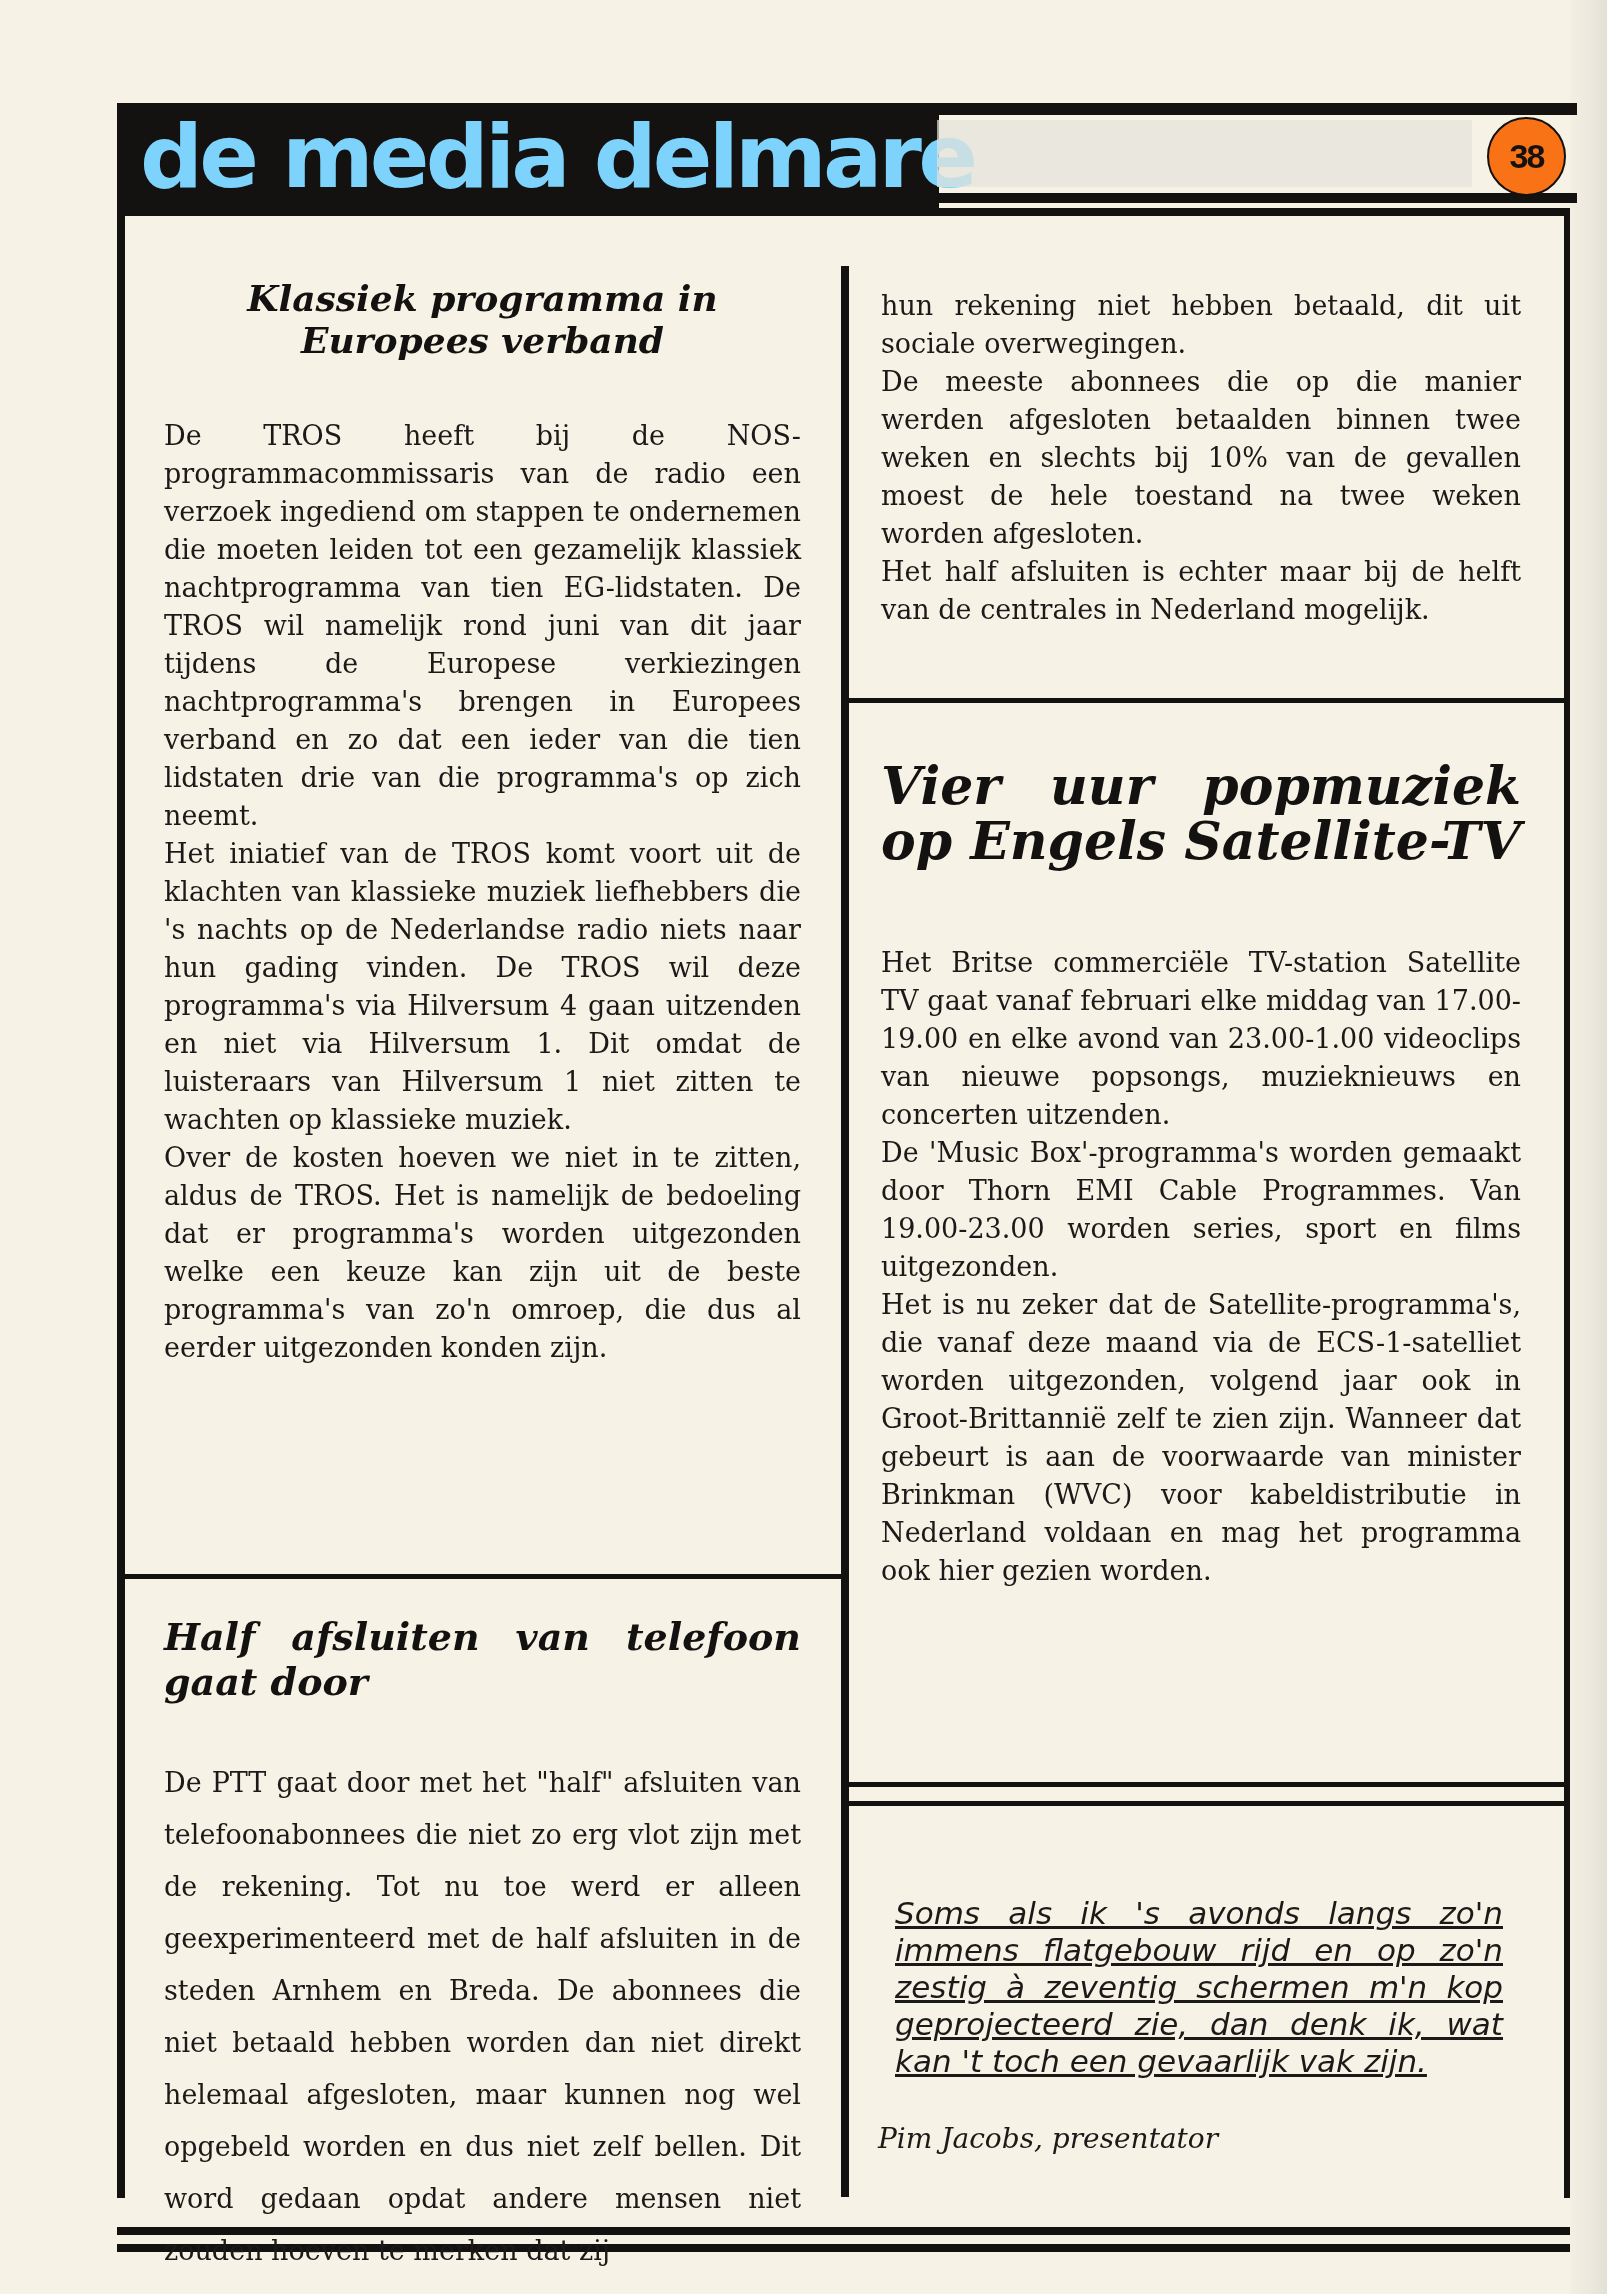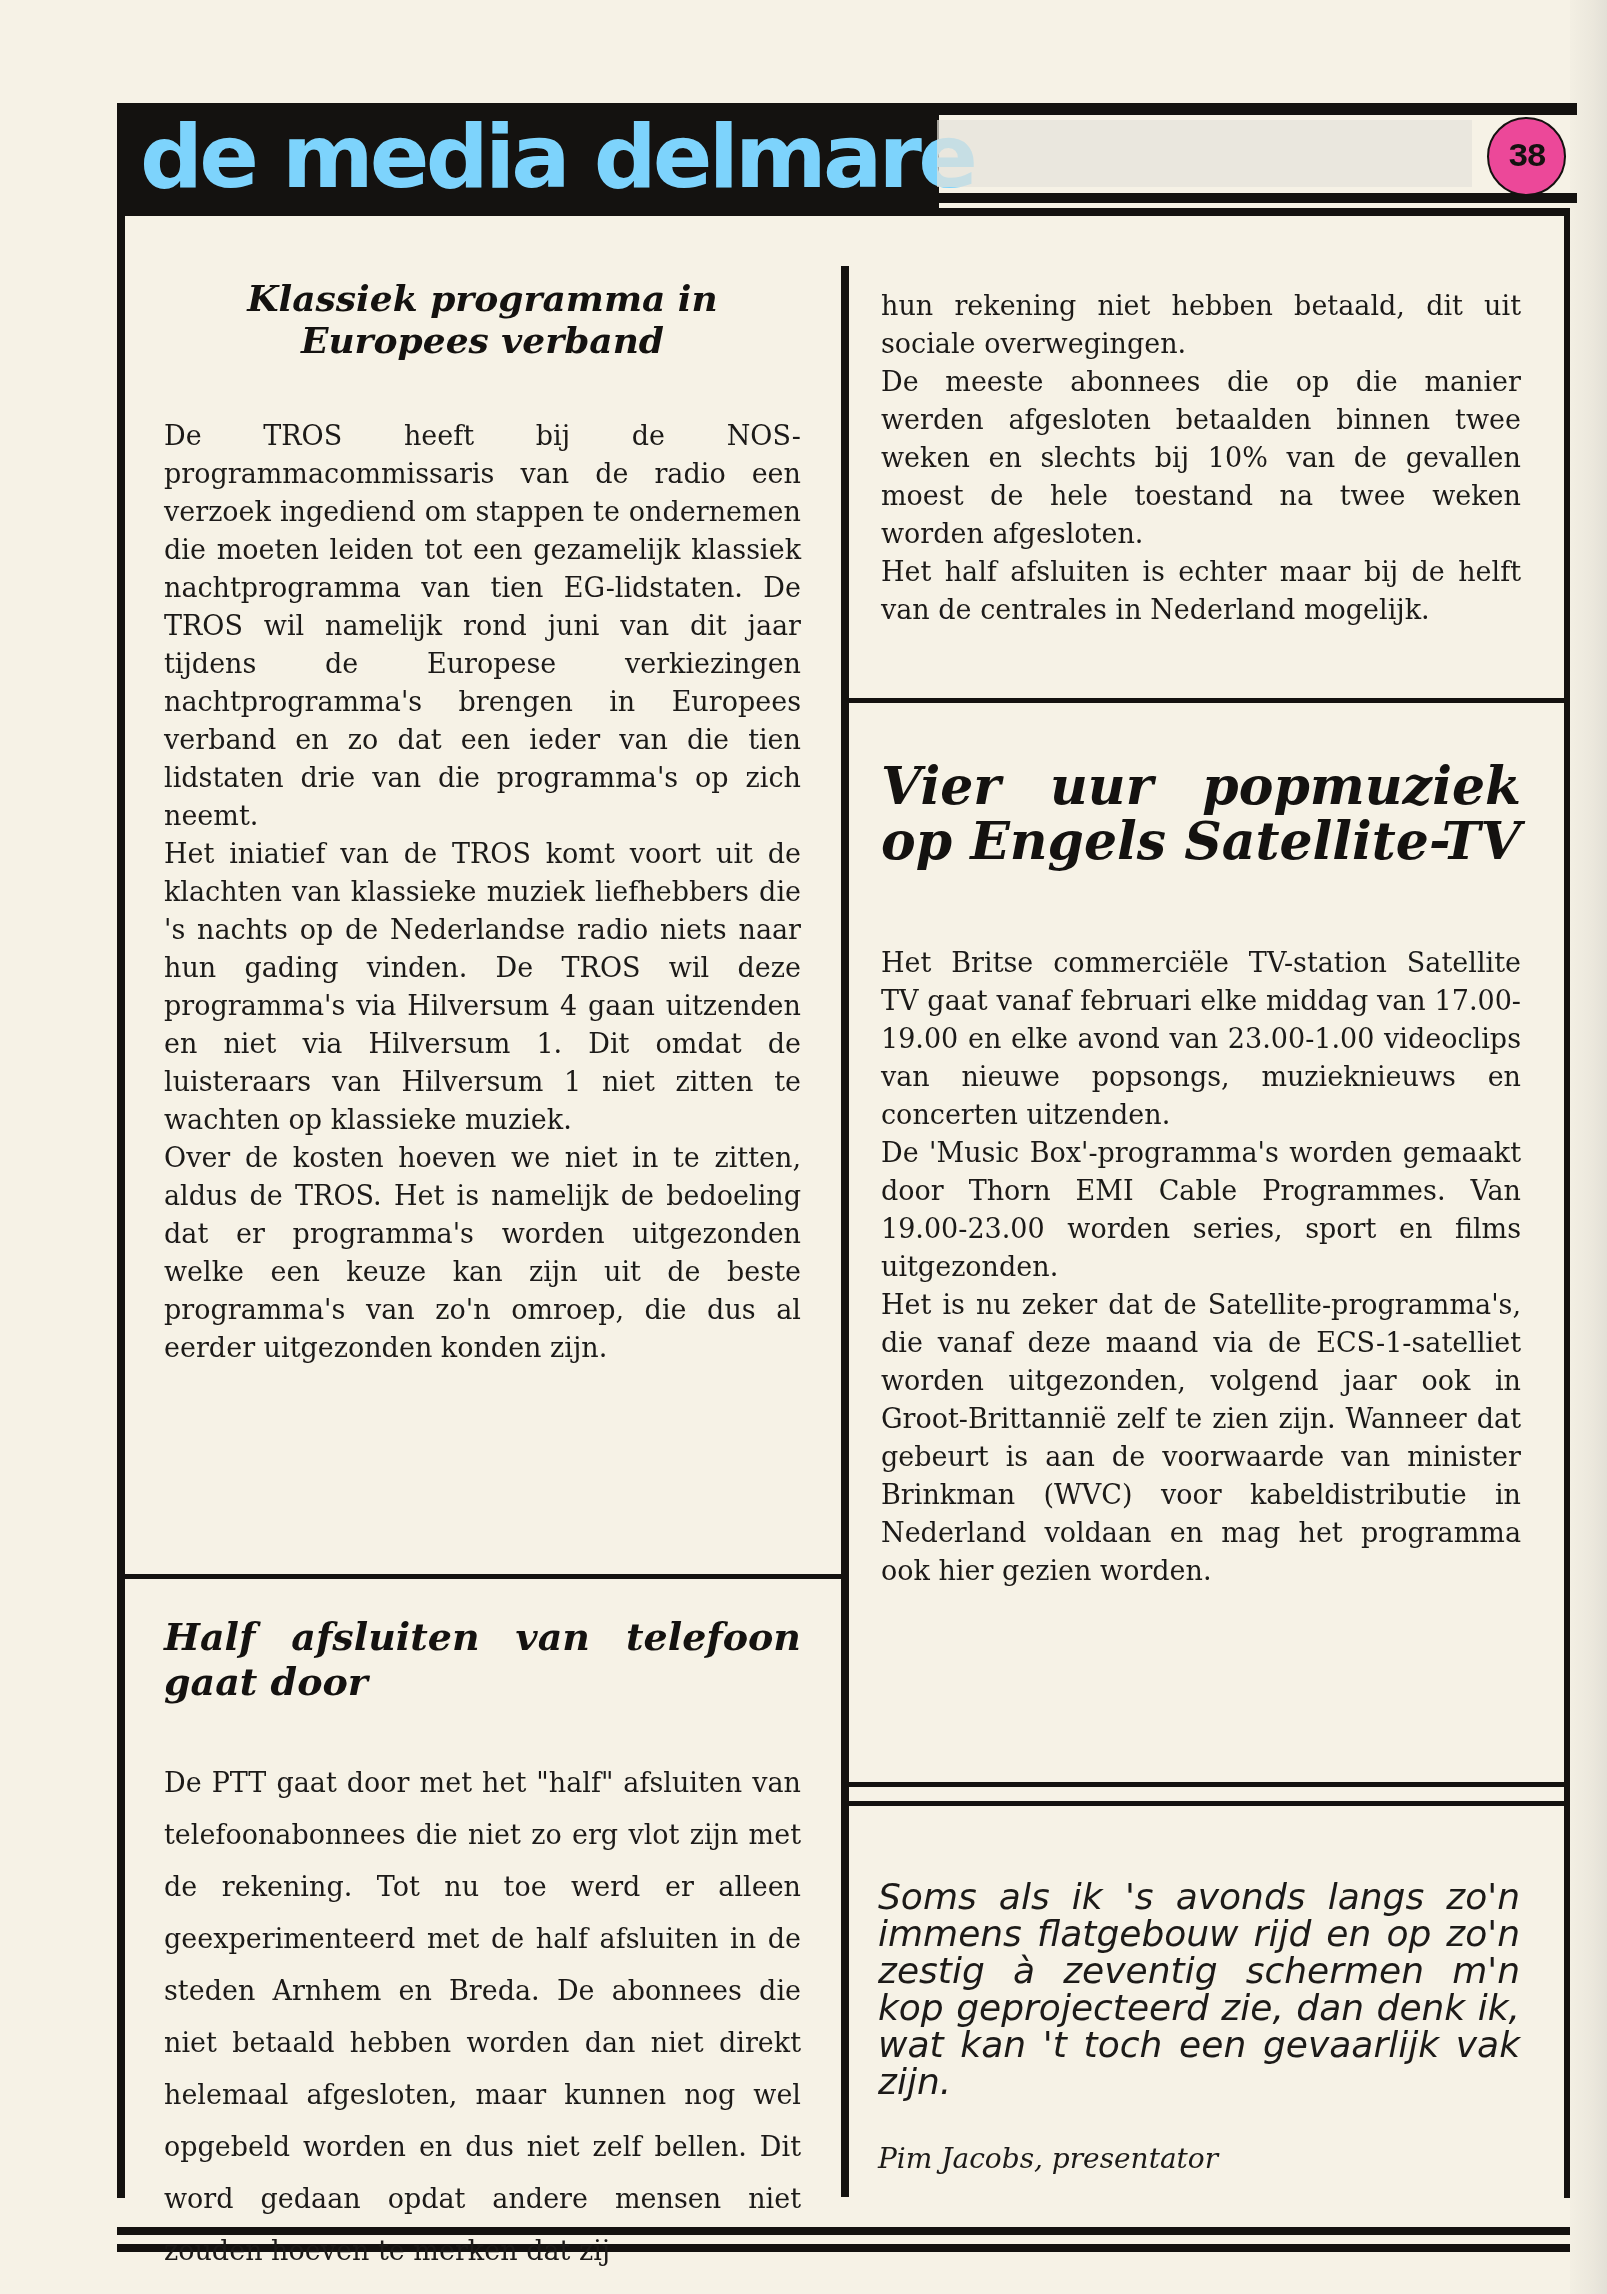--- a/index.html
+++ b/index.html
@@ -32,23 +32,23 @@
     position: absolute; left: 927px; top: 193px; width: 650px; height: 9.6px; background: #141210;
   }
   .header-ghost {
     position: absolute; left: 937px; top: 120px; width: 535px; height: 67px;
     background: #e5e2da; opacity: .7;
   }
   .page-number {
     position: absolute; left: 1487px; top: 117px; width: 75px; height: 75px;
     border: 2.9px solid #141210; border-radius: 50%;
     display: flex; align-items: center; justify-content: center;
-    font-family: Liberation Mono, monospace;
+    font-family: Liberation Sans, sans-serif;
     font-weight: bold; font-size: 34px; letter-spacing: -1.9px; color: #141210;
-    background: #ec4899;
+    background: #f97316;
   }
   
   .frame {
     position: absolute; left: 117px; top: 208px; width: 1453px; height: 1990px;
     border-left: 8.6px solid #141210; border-right: 6.7px solid #141210; border-top: 8.6px solid #141210;
     box-sizing: border-box;
   }
   .bottom-rule-1 { position: absolute; left: 117px; top: 2227px; width: 1453px; height: 7.6px; background: #141210; }
   .bottom-rule-2 { position: absolute; left: 117px; top: 2244px; width: 1453px; height: 7.6px; background: #141210; }
   .col-rule { position: absolute; left: 841px; top: 266px; width: 7.6px; height: 1931px; background: #141210; }
@@ -57,21 +57,21 @@
   .article { position: absolute; }
   .headline {
     font-weight: bold; color: #141210; margin: 0; line-height: 1.18; font-style: italic;
   }
   .body {
     font-size: 27px; line-height: 38px; text-align: justify; margin: 0;
   }
   .body p { margin: 0; }
   .quote {
     font-family: "DejaVu Sans", "Liberation Sans", sans-serif;
-    font-style: italic; font-size: 36px; line-height: 37px; text-align: justify; margin: 0;
+    font-style: italic; font-size: 31px; line-height: 37px; text-align: justify; margin: 17px; text-decoration: underline;
   }
   .attribution {
     font-style: italic; font-size: 28px; margin-top: 42px;
   }
 </style>
 </head>
 <body>
 
 <div class="paper-edge"></div>
 

